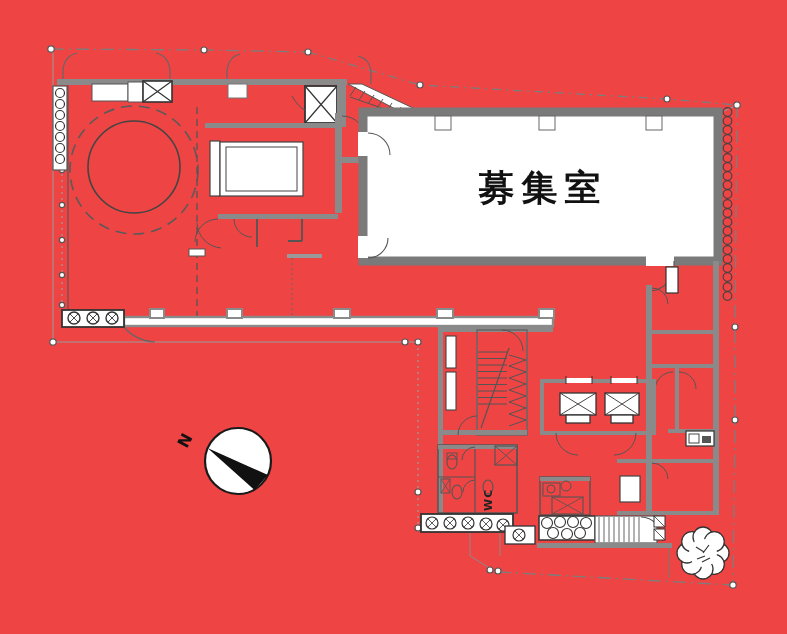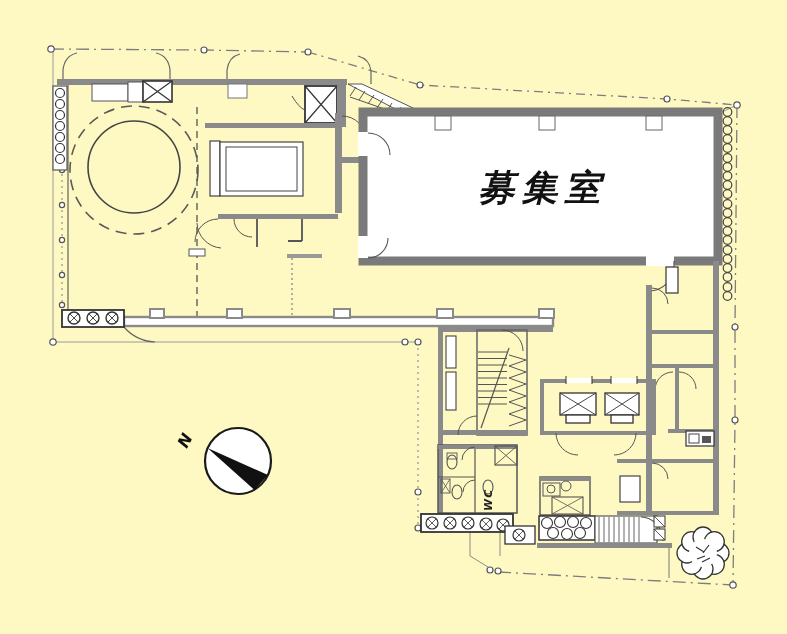--- a/index.html
+++ b/index.html
@@ -1,22 +1,21 @@
 <!DOCTYPE html>
 <html><head>
 <meta charset="utf-8">
 <style>
   html,body{margin:0;padding:0;background:#fff;}
   .plan-wrap{
     position:relative;
     width:787px;height:634px;
-    background:#fef9c3;
+    background:#ef4444;
     font-family:"DejaVu Sans", sans-serif;
     overflow:hidden;
-    font-style:italic;
   }
   svg{display:block}
   .vacancy-label{
     font-size:36px;
     font-weight:600;
     letter-spacing:7px;
     fill:#111;
   }
   .wc-label{ font-size:11px; fill:#222; font-weight:600; letter-spacing:1px;}
   .north-label{ font-size:16px; fill:#111; font-weight:700;}

